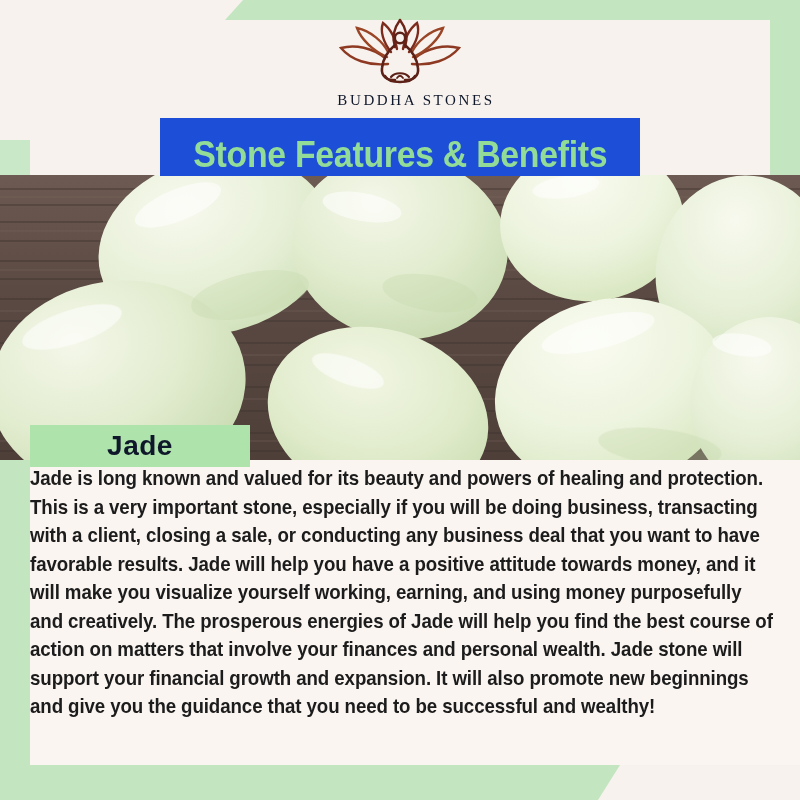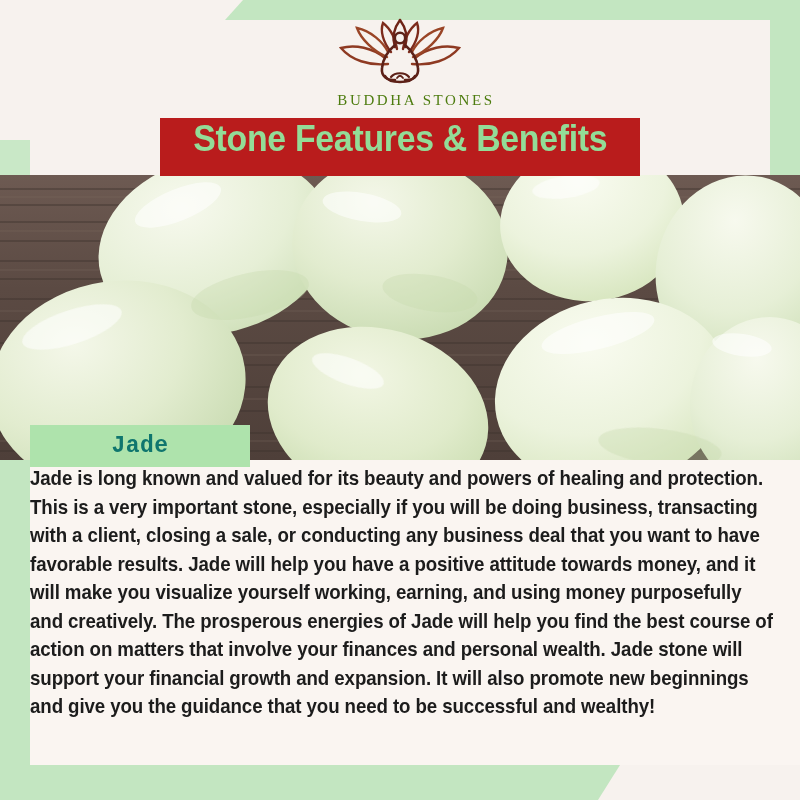--- a/index.html
+++ b/index.html
@@ -75,36 +75,36 @@
   }
   .logo-mark {
     display: block;
     margin: 0 auto;
   }
   .logo-word {
     margin-top: 2px;
     font-family: "Liberation Serif", serif;
     font-size: 15px;
     letter-spacing: 2.6px;
-    color: #4d7c0f;
+    color: #0f172a;
     font-weight: 400;
     padding-left: 32px;
   }
 
   
   .title-panel {
     position: absolute;
     top: 118px;
     left: 160px;
     width: 480px;
     height: 58px;
-    background: #b91c1c;
+    background: #1d4ed8;
     z-index: 4;
     display: flex;
-    align-items: flex-start;
+    align-items: flex-end;
     justify-content: center;
   }
   .title-text {
     font-family: "Liberation Sans Narrow", "Liberation Sans", sans-serif;
     font-weight: bold;
     font-size: 36px;
     letter-spacing: -0.3px;
     color: #93dc97;
     transform: scaleX(0.94);
     white-space: nowrap;
@@ -130,25 +130,24 @@
     left: 30px;
     width: 220px;
     height: 42px;
     background: #aee3ac;
     z-index: 6;
     display: flex;
     align-items: center;
     justify-content: center;
   }
   .jade-text {
-    color: #0f766e;
-    font-size: 23px;
+    color: #0f172a;
+    font-size: 28px;
     font-weight: bold;
     letter-spacing: 0.5px;
-    font-family: Liberation Mono, monospace;
   }
 
   
   .content {
     position: absolute;
     top: 460px;
     left: 30px;
     width: 770px;
     height: 305px;
     background: #faf5f1;

